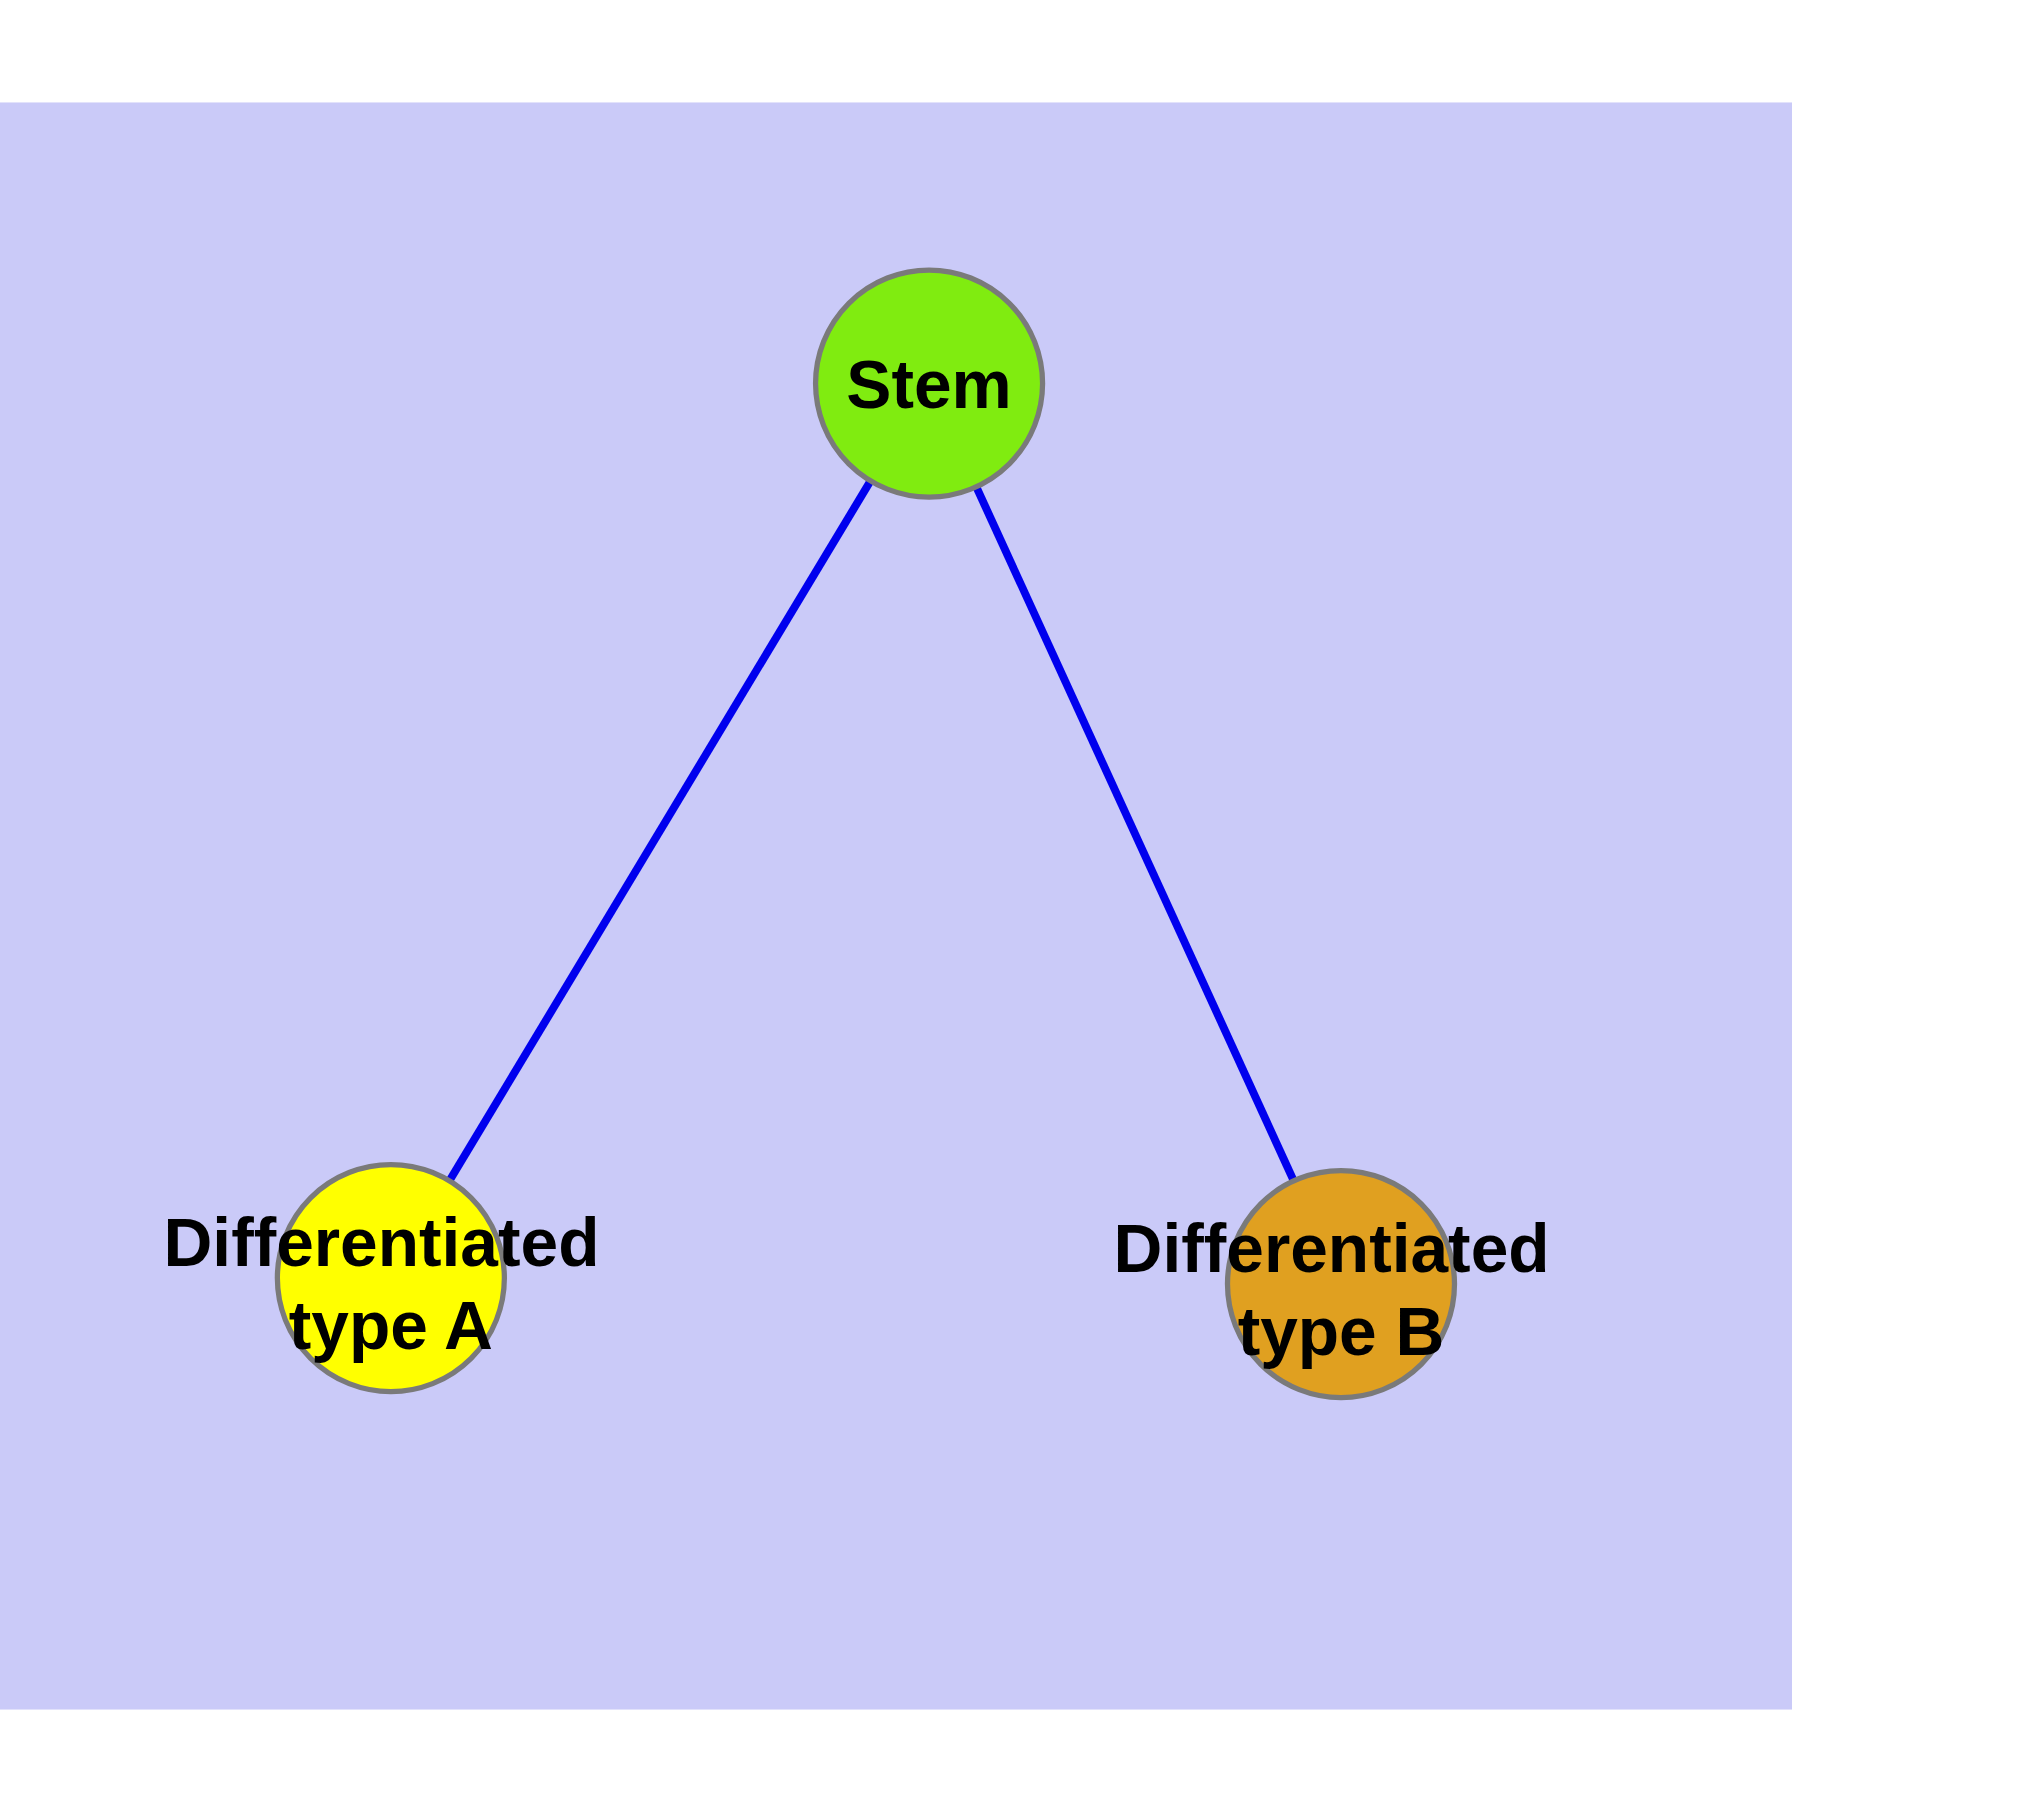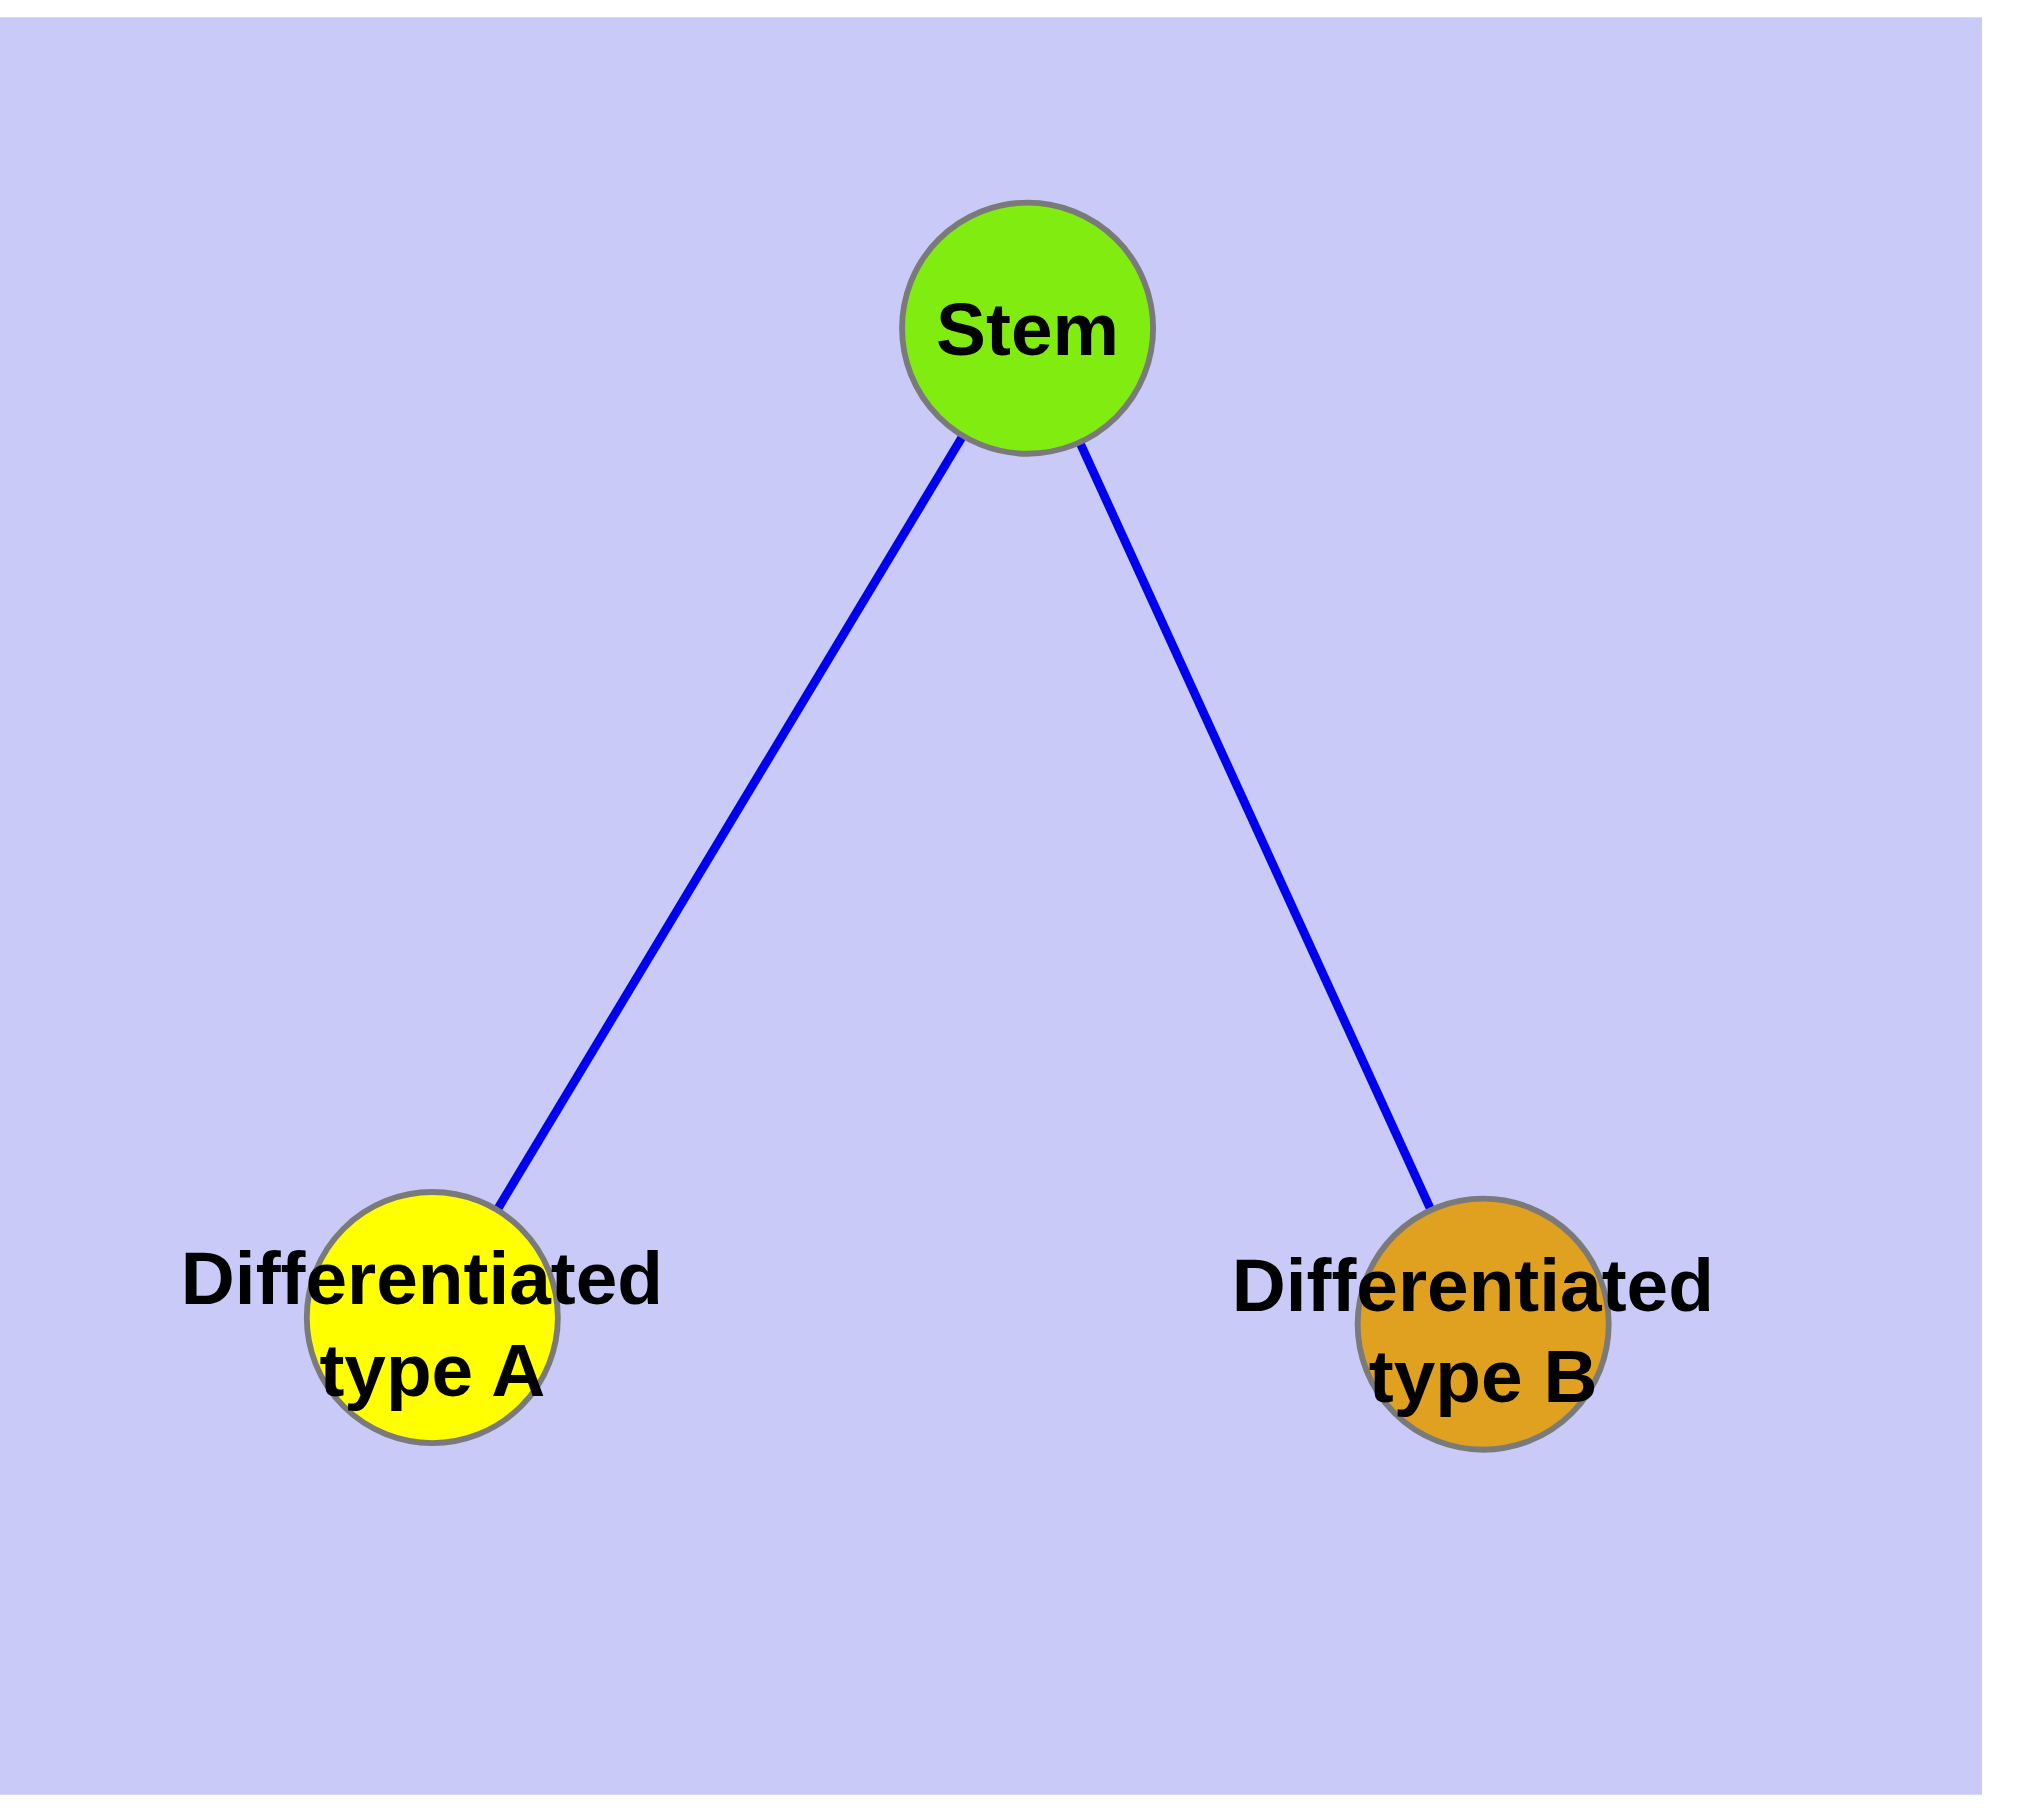--- a/index.html
+++ b/index.html
@@ -1,21 +1,21 @@
 <!DOCTYPE html>
 <html style="font-size:13.6px"><head>
 <meta charset="utf-8">
 <style>
   html, body {
     margin: 0;
     padding: 0;
     background: #ffffff;
   }
   .canvas {
-    width: 1982px;
+    width: 1792px;
     height: 1812px;
     position: relative;
     overflow: hidden;
   }
   .canvas svg {
     display: block;
     width: 100%;
     height: 100%;
   }
   .edge {

